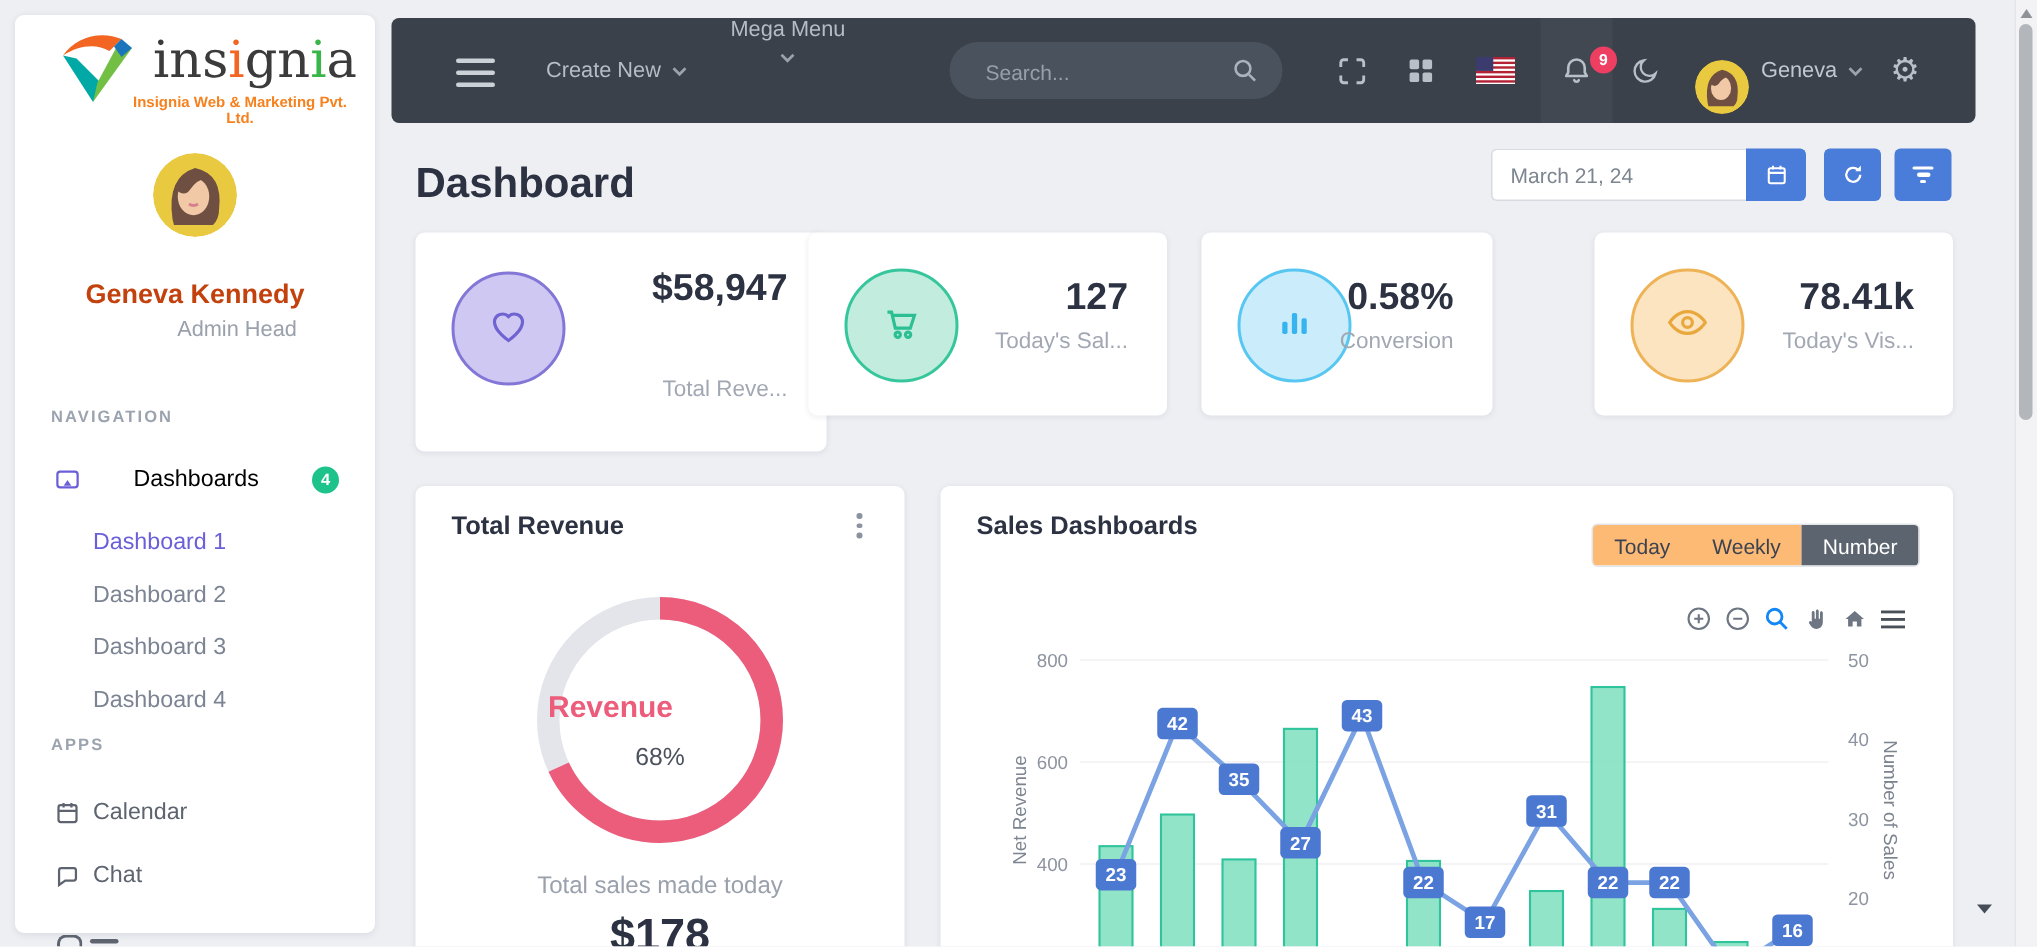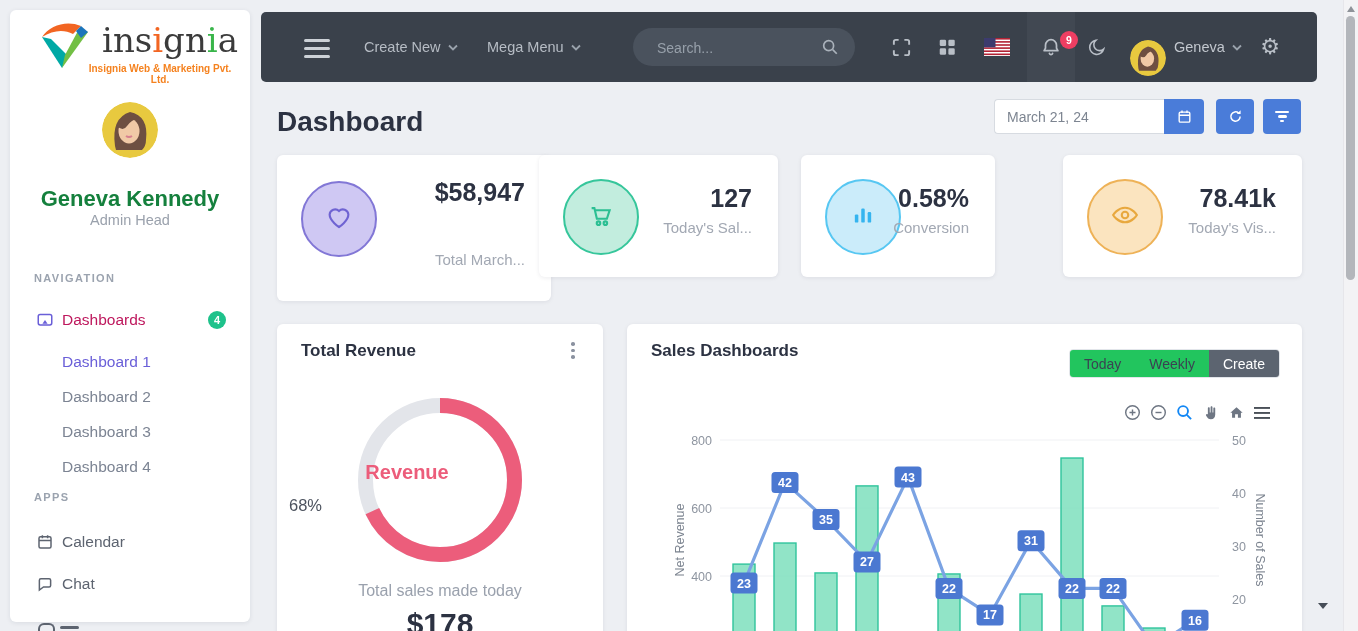--- a/index.html
+++ b/index.html
@@ -11,22 +11,22 @@
   .scrollbar-track{position:absolute;right:0;top:0;width:14px;height:631px;background:#f3f3f5;border-left:1px solid #e6e6ea;}
   .scrollbar-arrow{position:absolute;left:3px;top:6px;width:0;height:0;border-left:4px solid transparent;border-right:4px solid transparent;border-bottom:6px solid #8f9399;}
   .scrollbar-thumb{position:absolute;left:2px;top:16px;width:9px;height:264px;background:#b3b6bb;border-radius:5px;}
 
   
   .sidebar{position:absolute;left:10px;top:10px;width:240px;height:612px;background:#fff;border-radius:6px;box-shadow:0 1px 5px rgba(25,30,50,.09);}
   .logo-icon{position:absolute;left:26px;top:8px;}
   .logo-text{position:absolute;left:92px;top:10px;font-family:"DejaVu Serif",serif;font-size:34px;letter-spacing:0;}
   .logo-tagline{position:absolute;left:70px;top:53px;width:160px;text-align:center;font-size:10px;font-weight:bold;color:#f5821f;}
   .avatar-lg{position:absolute;left:92px;top:92px;width:56px;height:56px;border-radius:50%;overflow:hidden;}
-  .user-name{position:absolute;left:0;top:176px;width:240px;text-align:center;font-size:22px;font-weight:600;color:#15803d;}
-  .user-role{position:absolute;left:0;top:202px;width:240px;text-align:center;font-size:14.5px;color:#9aa1ac;}
+  .user-name{position:absolute;left:0;top:176px;width:240px;text-align:center;font-size:18px;font-weight:600;color:#c2410c;}
+  .user-role{position:absolute;left:0;top:202px;width:240px;text-align:center;font-size:14.5px;color:#9aa1ac;padding-left:28px;}
   .nav-heading{position:absolute;left:24px;font-size:11px;letter-spacing:1.4px;color:#9ba3af;font-weight:600;}
   .nav-item{position:absolute;left:0;width:240px;height:36px;display:flex;align-items:center;cursor:pointer;}
   .nav-item .ni-icon{position:absolute;left:26px;width:18px;height:18px;}
   .nav-item .ni-label{position:absolute;left:52px;font-size:15.5px;}
   .nav-badge{position:absolute;left:198px;top:9px;width:18px;height:18px;border-radius:50%;background:#1ec28b;color:#fff;font-size:11px;font-weight:bold;text-align:center;line-height:18px;}
   .nav-sub{position:absolute;left:52px;width:160px;height:35px;line-height:35px;font-size:15.5px;color:#7c8493;cursor:pointer;}
   .nav-sub.active{color:#6a5fd8;}
   .cut-icon-a{position:absolute;left:38px;top:623px;width:13px;height:8px;border:2.4px solid #5d6470;border-bottom:none;border-radius:6px 6px 0 0;}
   .cut-icon-b{position:absolute;left:60px;top:626px;width:19px;height:3px;background:#5d6470;border-radius:2px;}
 
@@ -56,27 +56,27 @@
   
   .stat-circle{position:absolute;left:24px;width:72px;height:72px;border-radius:50%;border:2px solid;display:flex;align-items:center;justify-content:center;}
   .stat-value{position:absolute;right:26px;text-align:right;font-size:25px;font-weight:bold;color:#2c3242;line-height:31px;}
   .stat-label{position:absolute;right:26px;text-align:right;font-size:15px;color:#a2a8b3;}
 
   
   .rev-title{position:absolute;left:24px;top:17px;font-size:17px;font-weight:bold;color:#2c3242;}
   .kebab{position:absolute;right:28px;top:18px;width:4px;cursor:pointer;}
   .kebab div{width:3.6px;height:3.6px;border-radius:50%;background:#8b92a0;margin-bottom:3px;}
   .rev-center-label{position:absolute;left:0;width:260px;text-align:center;top:137px;font-size:20px;font-weight:bold;color:#ec5d7b;}
-  .rev-percent{position:absolute;left:0;width:326px;top:172px;font-size:16.5px;color:#4c525e;margin-left:12px;}
+  .rev-percent{position:absolute;left:0;width:326px;text-align:center;top:172px;font-size:16.5px;color:#4c525e;}
   .rev-subtitle{position:absolute;left:0;width:326px;text-align:center;top:258px;font-size:16px;color:#9aa1ad;}
   .rev-amount{position:absolute;left:0;width:326px;text-align:center;top:283px;font-size:30px;font-weight:bold;color:#2c3242;}
 
   
   .range-group{position:absolute;right:22px;top:25px;height:27px;display:flex;border:1px solid #e2e5ea;border-radius:4px;overflow:hidden;}
-  .range-btn{border:none;background:#22c55e;color:#3b4252;font-size:14px;padding:0 14px;cursor:pointer;font-family:"Liberation Sans",sans-serif;}
+  .range-btn{border:none;background:#fdba74;color:#3b4252;font-size:14px;padding:0 14px;cursor:pointer;font-family:"Liberation Sans",sans-serif;}
   .range-btn.active{background:#5c6470;color:#fff;}
   .apex-toolbar{position:absolute;right:32px;top:80px;display:flex;align-items:center;gap:9px;}
   .apex-toolbar span{display:inline-flex;cursor:pointer;}
   .caret-hint{position:absolute;left:1318px;top:603px;width:0;height:0;border-left:5px solid transparent;border-right:5px solid transparent;border-top:6px solid #464d57;}
 </style>
 </head>
 <body>
 
 <div class="page">
 
@@ -106,21 +106,21 @@
 
     <div class="nav-heading" style="top:262px;">NAVIGATION</div>
 
     <div class="nav-item" style="top:292px;">
       <span class="ni-icon">
         <svg width="18" height="18" viewBox="0 0 24 24" fill="none" stroke="#6a5fd8" stroke-width="2">
           <rect x="3" y="4.5" width="18" height="14" rx="2.5"></rect>
           <path d="M12 12l3.4 5H8.6z" fill="#6a5fd8" stroke="none"></path>
         </svg>
       </span>
-      <span class="ni-label" style="color:#be185d;">Dashboards</span>
+      <span class="ni-label" style="color:#000000;margin-left:27px;">Dashboards</span>
       <span class="nav-badge">4</span>
     </div>
 
     <div id="dashChildren">
         <div class="nav-sub active" style="top: 334px;">Dashboard 1</div>
         <div class="nav-sub" style="top: 369px;">Dashboard 2</div>
         <div class="nav-sub" style="top: 404px;">Dashboard 3</div>
         <div class="nav-sub" style="top: 439px;">Dashboard 4</div>
       </div>
 
@@ -155,21 +155,21 @@
         <div></div>
         <div></div>
       </div>
 
     <div class="nav-link" style="left:103px;">
       <span>Create New</span>
       <svg width="10" height="7" viewBox="0 0 10 7">
           <path d="M1 1.5l4 4 4-4" stroke="#9aa2ac" stroke-width="1.8" fill="none"></path>
         </svg>
     </div>
-    <div class="nav-link" style="left:226px;">
+    <div class="nav-link" style="left:226px;flex-direction:column;">
       <span>Mega Menu</span>
       <svg width="10" height="7" viewBox="0 0 10 7">
           <path d="M1 1.5l4 4 4-4" stroke="#9aa2ac" stroke-width="1.8" fill="none"></path>
         </svg>
     </div>
 
     <div class="search-pill">
       <input type="text" placeholder="Search..." style="">
       <span style="position:absolute;right:16px;top:10px;">
         <svg width="18" height="18" viewBox="0 0 20 20" fill="none" stroke="#aab2bb" stroke-width="1.9">
@@ -264,21 +264,21 @@
 
   <div class="card" style="left:277px;top:155px;width:274px;height:146px;">
     <div class="stat-circle" style="top: 26px; background: rgb(207, 200, 243); border-color: rgb(130, 119, 214);">
       <span class="stat-icon" style="color: rgb(111, 99, 210);">
         <svg width="30" height="30" viewBox="0 0 24 24" fill="none" stroke="currentColor" stroke-width="1.7">
           <path d="M12 20s-7.5-4.9-7.5-10A4.4 4.4 0 0 1 12 7.2 4.4 4.4 0 0 1 19.5 10c0 5.1-7.5 10-7.5 10z"></path>
         </svg>
       </span>
     </div>
     <div class="stat-value" style="top:22px;width:120px;">$58,947</div>
-    <div class="stat-label" style="top:96px;">Total March...</div>
+    <div class="stat-label" style="top:96px;">Total Reve...</div>
   </div>
 
   <div class="card" style="left:539px;top:155px;width:239px;height:122px;">
     <div class="stat-circle" style="top: 24px; background: rgb(194, 237, 222); border-color: rgb(54, 198, 155);">
       <span class="stat-icon" style="color: rgb(43, 191, 147);">
         <svg width="30" height="30" viewBox="0 0 24 24" fill="none" stroke="currentColor" stroke-width="1.7">
           <path d="M4.5 6.5h2.2l2 8.5h8l2.2-6.8H7.2"></path>
           <circle cx="10" cy="18.5" r="1.4"></circle>
             <circle cx="15.5" cy="18.5" r="1.4"></circle>
         </svg>
@@ -331,21 +331,21 @@
     <div class="rev-subtitle">Total sales made today</div>
     <div class="rev-amount">$178</div>
   </div>
 
   <div class="card" style="left:627px;top:324px;width:675px;height:330px;">
     <div class="rev-title">Sales Dashboards</div>
 
     <div class="range-group">
       <button class="range-btn">Today</button>
       <button class="range-btn">Weekly</button>
-      <button class="range-btn active">Create</button>
+      <button class="range-btn active">Number</button>
     </div>
 
     <div class="apex-toolbar">
       <span>
         <svg width="17" height="17" viewBox="0 0 18 18" fill="none" stroke="#6e7683" stroke-width="1.5">
             <circle cx="9" cy="9" r="7.2"></circle>
             <path d="M9 5.8v6.4M5.8 9h6.4"></path>
           </svg>
       </span>
       <span>

